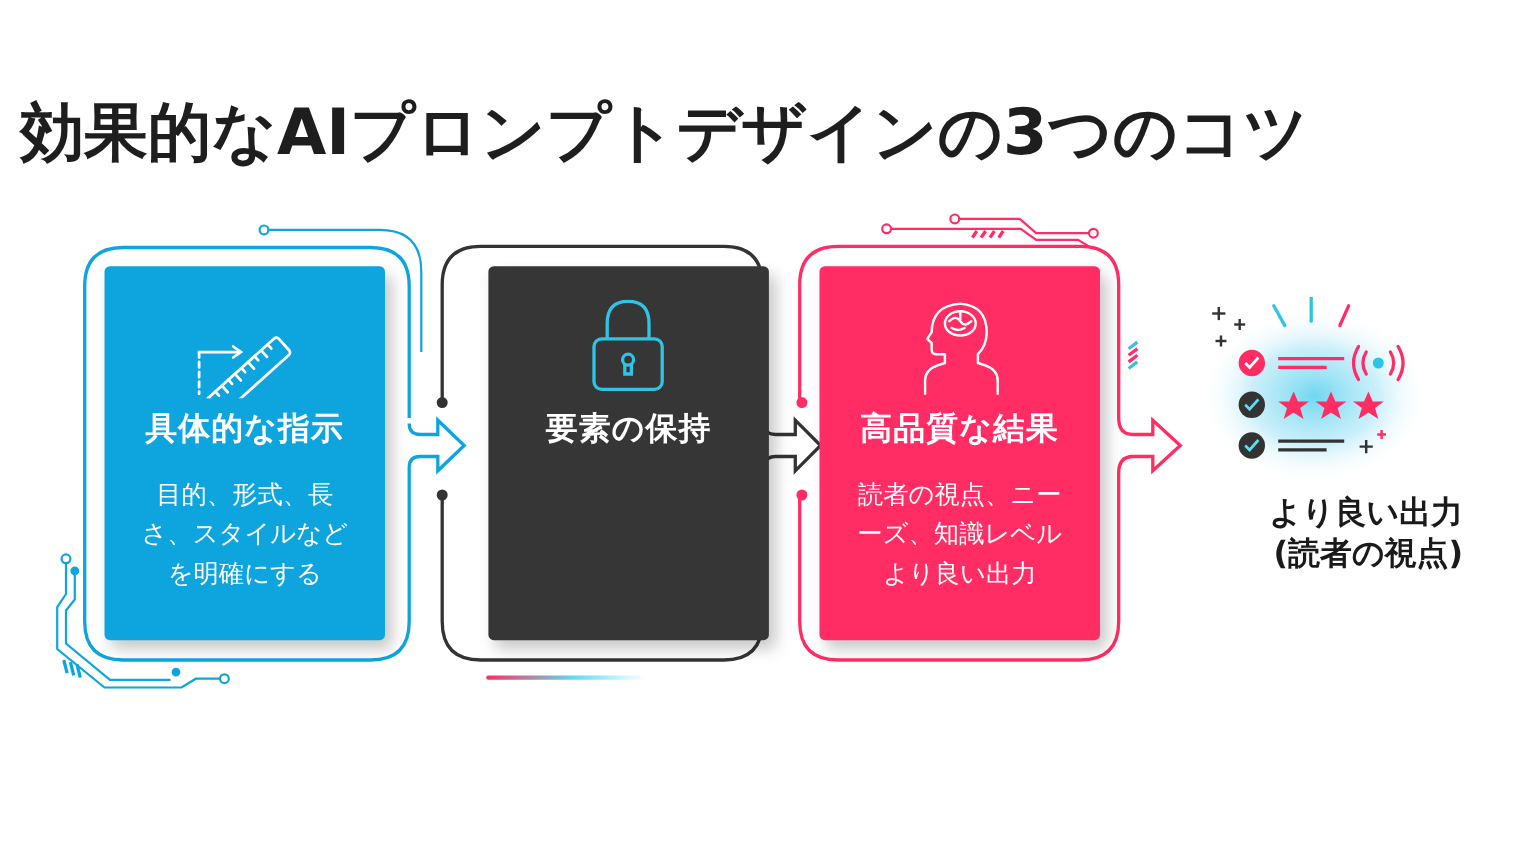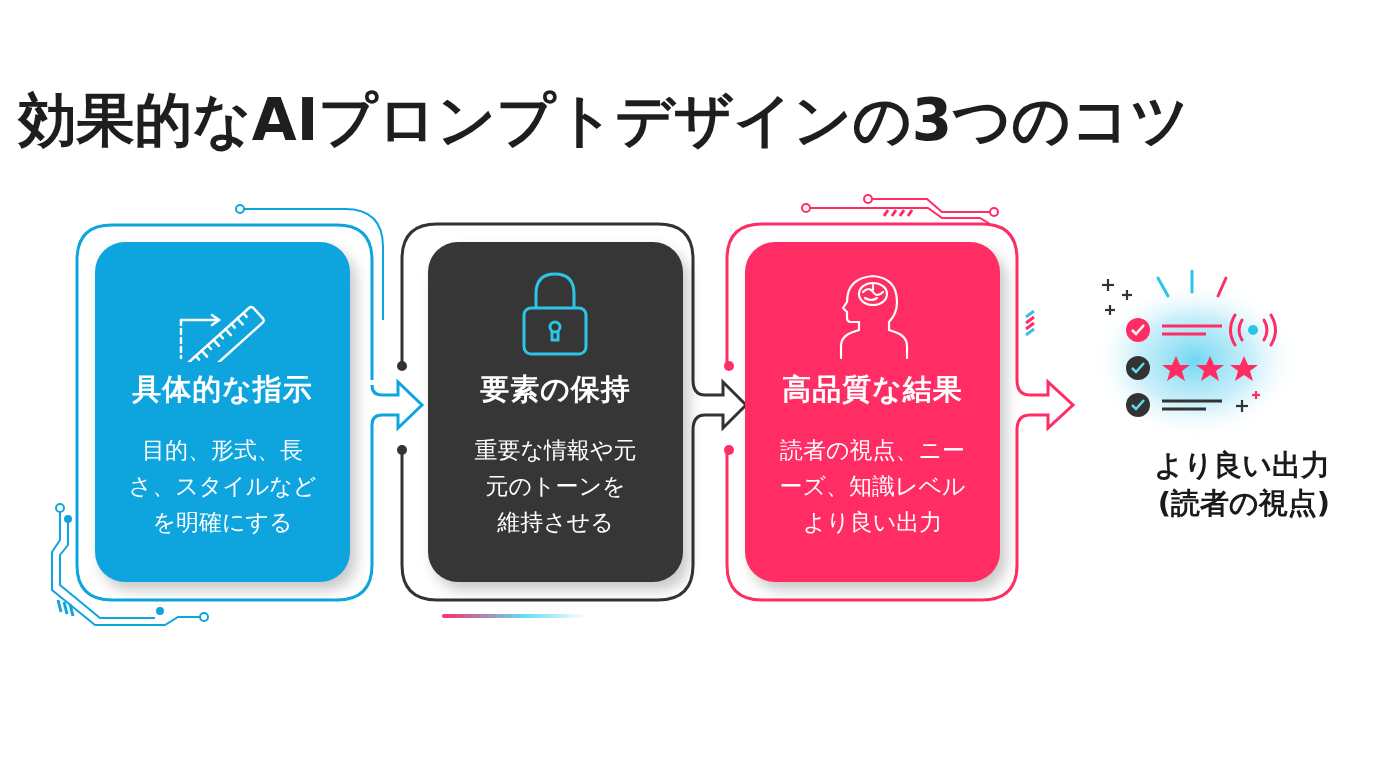--- a/index.html
+++ b/index.html
@@ -1,24 +1,24 @@
 <!DOCTYPE html>
 <html><head>
 <meta charset="utf-8">
 <style>
   html,body{margin:0;padding:0;}
   body{width:1376px;height:768px;background:#ffffff;position:relative;overflow:hidden;font-family:"DejaVu Sans","Liberation Sans",sans-serif;}
   .title{position:absolute;left:0;top:82px;width:1208px;text-align:center;font-size:58px;font-weight:bold;color:#1e1e1e;letter-spacing:0px;}
   .deco{position:absolute;left:0;top:0;width:1376px;height:768px;pointer-events:none;}
-  .card{position:absolute;top:242px;width:255px;height:340px;border-radius:30px;box-shadow:6px 8px 14px rgba(0,0,0,0.22);text-align:center;color:#fff;}
+  .card{position:absolute;top:242px;width:255px;height:340px;border-radius:5px;box-shadow:6px 8px 14px rgba(0,0,0,0.22);text-align:center;color:#fff;}
   .card .icon{position:absolute;left:0;top:30px;width:255px;height:90px;}
   .card .heading{position:absolute;left:0;top:128px;width:255px;font-size:29px;font-weight:bold;letter-spacing:1px;}
   .card .desc{position:absolute;left:18px;top:190px;width:219px;font-size:23px;line-height:36px;}
   .c1{left:95px;background:#0ea5df;}
-  .c2{left:428px;background:#363636;}
+  .c2{left:444px;background:#363636;}
   .c3{left:745px;background:#ff2d63;}
   .result{position:absolute;left:1080px;top:270px;width:240px;height:180px;}
   .result-text{position:absolute;left:1070px;top:446px;width:260px;text-align:right;font-size:29px;font-weight:bold;color:#1a1a1a;line-height:38px;}
 </style>
 </head>
 <body>
 
 <div class="title">効果的なAIプロンプトデザインの3つのコツ</div>
 
 <svg class="deco" viewBox="0 0 1376 768" xmlns="http://www.w3.org/2000/svg">
@@ -135,25 +135,20 @@
 <div class="card c2">
   <svg class="icon" viewBox="0 0 255 90">
     <g fill="none" stroke="#2ec4e6" stroke-width="3">
       <path d="M108 36 L108 22 Q108 2 127 2 Q146 2 146 22 L146 36"></path>
       <rect x="96" y="36" width="62" height="46" rx="7"></rect>
       <circle cx="127" cy="55" r="5"></circle>
       <path d="M124 59 L124 68 L130 68 L130 59"></path>
     </g>
   </svg>
   <div class="heading">要素の保持</div>
-  <div class="desc">
-    <div>重要な情報や元</div>
-    <div>元のトーンを</div>
-    <div>維持させる</div>
-  </div>
 </div>
 
 <div class="card c3">
   <svg class="icon" viewBox="0 0 255 90">
     <g fill="none" stroke="#fff" stroke-width="2.2" stroke-linecap="round" stroke-linejoin="round">
       <path d="M96 86 L96 74 Q96 64 108 60 L114 58 L114 50 L106 50 Q102 50 102 46 L102 40 L98 36 L102 30 Q102 6 128 4 Q152 6 152 30 Q152 42 144 50 L144 58 L150 60 Q162 64 162 74 L162 86"></path>
       <ellipse cx="128" cy="22" rx="14" ry="11"></ellipse>
       <path d="M118 20 Q124 14 128 20 Q132 26 138 20"></path>
       <path d="M120 26 Q126 30 132 26"></path>
       <path d="M128 12 L128 18"></path>

